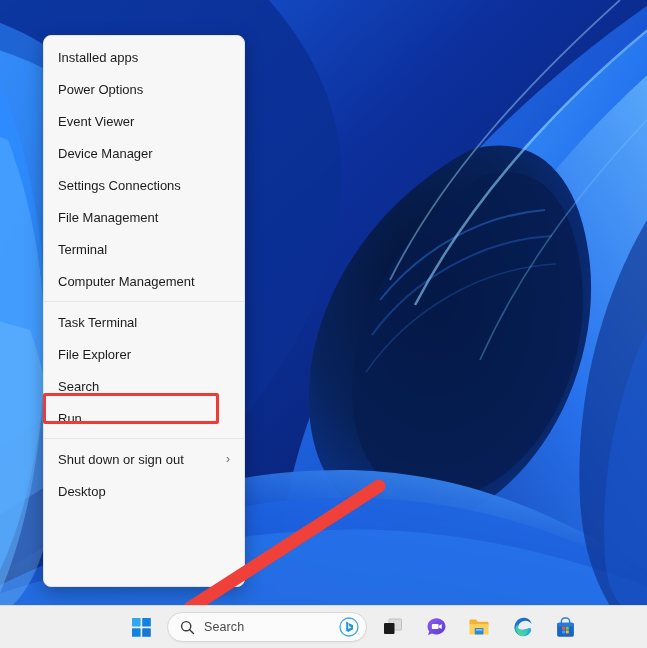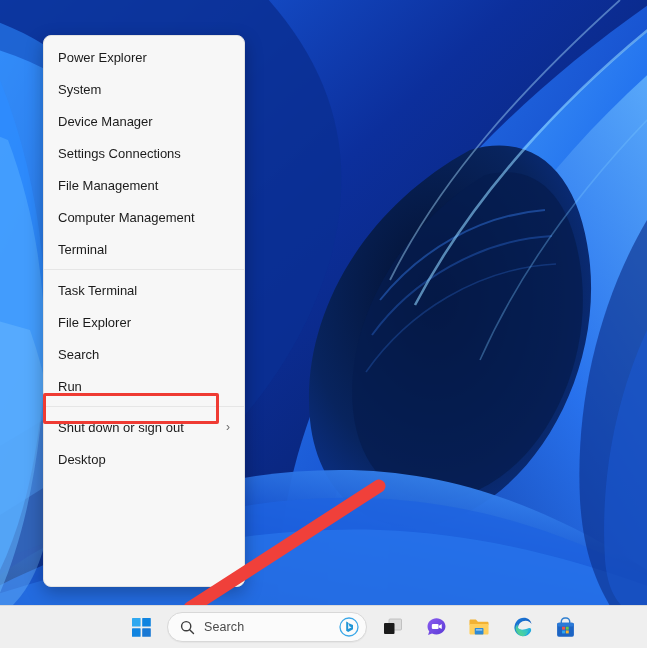--- a/index.html
+++ b/index.html
@@ -223,40 +223,43 @@
       <path d="M620,0 C520,90 440,180 390,280" fill="none" stroke="#a6dcff" stroke-width="1.8" opacity="0.45"></path>
       <path d="M647,120 C580,190 520,270 480,360" fill="none" stroke="#79c6ff" stroke-width="1.6" opacity="0.35"></path>
 
       <path d="M647,220 C600,300 575,400 580,500 C583,550 595,580 610,606 L647,606 Z" fill="#0a2b86" opacity="0.6"></path>
       <path d="M647,330 C615,400 600,480 605,560 C607,585 614,598 622,606 L647,606 Z" fill="#1a5ad6" opacity="0.5"></path>
     </svg>
   </div>
 
   <div id="winx-menu">
 
-      <div class="menu-item">
-        <span class="label">Power Explorer</span>
-      </div>
-      <div class="menu-item">
-        <span class="label">System</span>
+  <div class="menu-item">
+        <span class="label">Installed apps</span>
+      </div>
+      <div class="menu-item">
+        <span class="label">Power Options</span>
+      </div>
+      <div class="menu-item">
+        <span class="label">Event Viewer</span>
       </div>
       <div class="menu-item">
         <span class="label">Device Manager</span>
       </div>
       <div class="menu-item">
         <span class="label">Settings Connections</span>
       </div>
       <div class="menu-item">
         <span class="label">File Management</span>
       </div>
       <div class="menu-item">
+        <span class="label">Terminal</span>
+      </div>
+      <div class="menu-item">
         <span class="label">Computer Management</span>
-      </div>
-      <div class="menu-item">
-        <span class="label">Terminal</span>
       </div>
       <div class="menu-sep"></div>
       <div class="menu-item">
         <span class="label">Task Terminal</span>
       </div>
       <div class="menu-item">
         <span class="label">File Explorer</span>
       </div>
       <div class="menu-item">
         <span class="label">Search</span>

